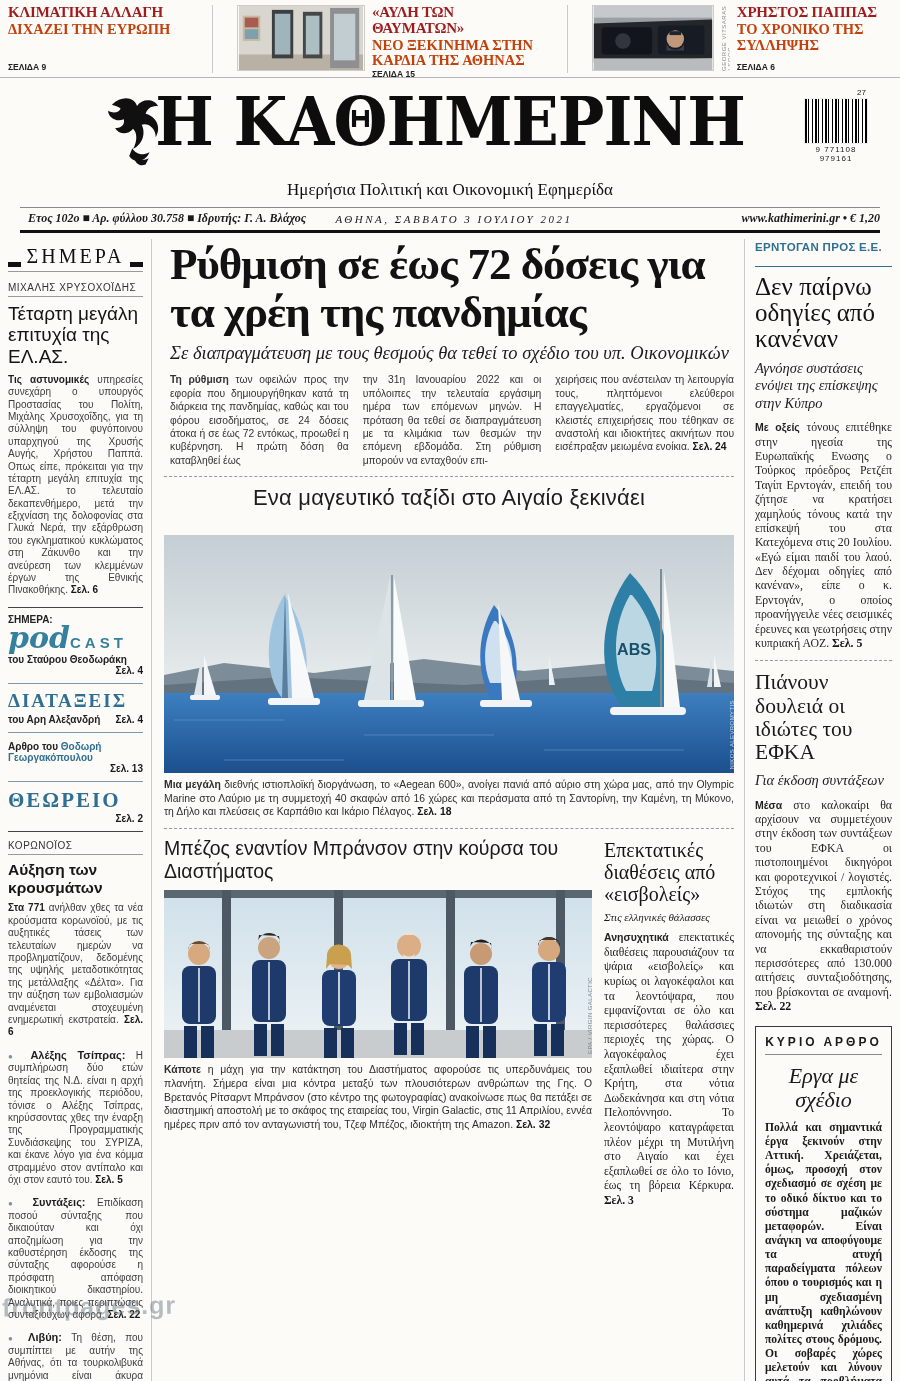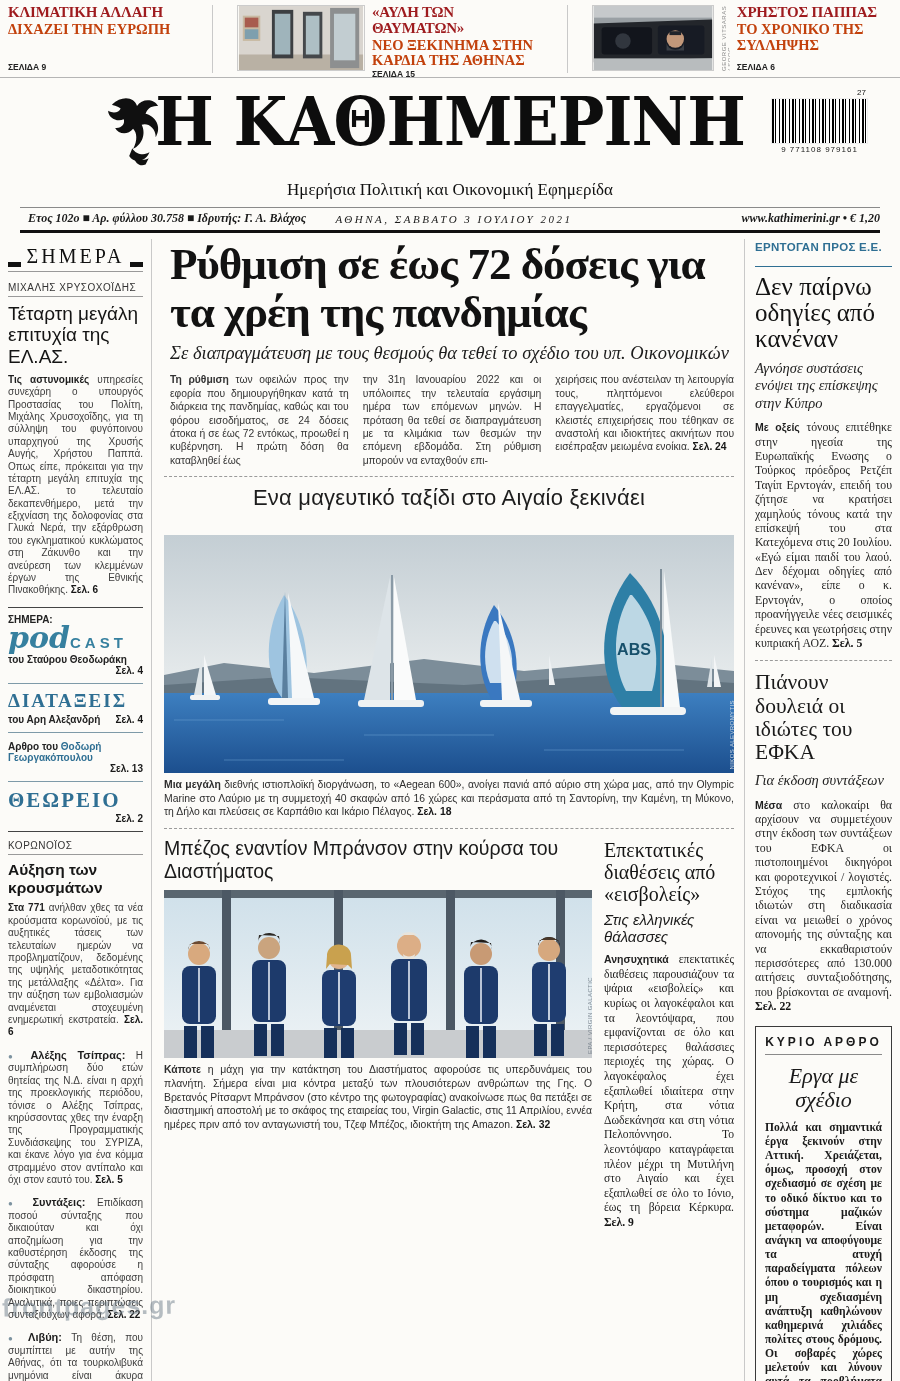--- a/index.html
+++ b/index.html
@@ -18,21 +18,21 @@
   .t-page { font-size:8.5px; font-weight:bold; color:#222; margin-top:auto; padding-bottom:1px; }
   .t-div { width:1px; background:#c9c9c9; }
   .thumb { width:128px; height:66px; border:1px solid #ccc; flex:none; }
   .thumb svg { display:block; width:100%; height:100%; }
   .vcredit { writing-mode:vertical-rl; transform:rotate(180deg); font-size:6px; color:#8a8a8a; letter-spacing:.5px; align-self:flex-start; height:66px; overflow:hidden; }
   
   .masthead { position:relative; padding:8px 20px 0 20px; }
   .mh-row { position:relative; height:92px; display:flex; justify-content:center; }
   .mh-logo { position:absolute; left:78px; top:4px; width:78px; height:82px; }
   .mh-title { font-family:"DejaVu Serif", serif; font-weight:bold; font-size:62px; letter-spacing:-1px; transform:scaleY(1.08); color:#0d0d0d; white-space:nowrap; }
-  .mh-barcode { position:absolute; right:12px; top:2px; width:97px; text-align:center; }
+  .mh-barcode { position:absolute; right:12px; top:2px; width:64px; text-align:center; }
   .bc-top { font-size:8px; text-align:right; padding-right:2px; }
   .bc-bars { height:46px; margin:1px 0 1px 0;
     background:repeating-linear-gradient(90deg,#000 0 2px,#fff 2px 3px,#000 3px 4px,#fff 4px 7px,#000 7px 8px,#fff 8px 10px); border:1px solid #eee;}
   .bc-num { font-size:8px; letter-spacing:1px; }
   .mh-sub { text-align:center; font-family:"Liberation Serif", serif; font-size:17px; color:#111; margin-top:2px; }
   .dateline { margin-top:7px; border-top:1px solid #8a8a8a; border-bottom:3px solid #111; display:flex; align-items:center; padding:3px 0 4px 0; font-family:"Liberation Serif", serif; font-size:12px; }
   .dl-left { font-style:italic; font-weight:bold; width:300px;margin-left:8px; }
   .dl-center { flex:1; text-align:center; letter-spacing:2.5px; font-size:11px; font-style:italic; }
   .dl-right { width:300px; text-align:right; font-style:italic; font-weight:bold; }
   
@@ -75,21 +75,21 @@
   .aegean-head { text-align:center; font-size:22px; font-weight:400; color:#1d1d1d; letter-spacing:.2px; margin:2px 0 24px 0; }
   .photo-frame { position:relative; }
   .photo-frame svg { display:block; width:100%; }
   .pcredit { position:absolute; right:-1px; bottom:4px; writing-mode:vertical-rl; transform:rotate(180deg); font-size:6px; color:#f0f0f0; opacity:.85; letter-spacing:.4px; }
   .caption { font-size:10.4px; line-height:1.32; color:#2e2e2e; text-align:justify; margin-top:5px; }
   .splitrow { display:flex; gap:12px; margin-top:2px; }
   .bezos { width:428px; }
   .bezos-head { font-size:19.5px; font-weight:400; color:#1a1a1a; border-top:2px solid #222; padding-top:5px; margin-bottom:7px; }
   .invaders { flex:1; border-top:2px solid #222; padding-top:6px; }
   .inv-head { font-family:"Liberation Serif", serif; font-size:20px; line-height:1.1; color:#141414; font-weight:500; }
-  .inv-sub { font-family:Liberation Sans, sans-serif; font-style:italic; font-size:15px; margin:6px 0 8px 0; }
+  .inv-sub { font-family:Liberation Serif, serif; font-style:italic; font-size:11px; margin:6px 0 8px 0; }
   .serif-body { font-family:"Liberation Serif", serif; font-size:11.6px; line-height:1.26; text-align:justify; color:#222; }
   .serif-body b.lead, .rail b.lead { font-family:"Liberation Sans", sans-serif; font-size:10.5px; }
   
   .rail-kicker { font-size:11.5px; font-weight:bold; color:#2f6f93; border-bottom:1px solid #2f6f93; padding-bottom:13px; margin-bottom:7px; letter-spacing:.3px; }
   .rail-head { font-family:"Liberation Serif", serif; font-size:25px; line-height:1.04; color:#131313; font-weight:500; }
   .rail-sub { font-family:"Liberation Serif", serif; font-style:italic; font-size:14.5px; line-height:1.2; margin:8px 0 8px 0; color:#222; }
   .rail-body { font-family:"Liberation Serif", serif; font-size:11.8px; line-height:1.22; text-align:justify; color:#1f1f1f; }
   .rail .dashed { margin:10px 0 10px 0; }
   .efka-head { font-family:"Liberation Serif", serif; font-size:21.5px; line-height:1.08; font-weight:500; }
   .editorial { border:1px solid #3a3a3a; margin-top:12px; padding:8px 9px 9px 9px; background:#fcfbf8; }
@@ -393,21 +393,21 @@
                 <b class="pg">Σελ. 32</b>
               </div>
             </div>
 
             <div class="invaders" style="border-top:none;padding-top:2px">
               <div class="inv-head">Επεκτατικές διαθέσεις από «εισβολείς»</div>
               <div class="inv-sub">Στις ελληνικές θάλασσες</div>
               <div class="serif-body">
                 <b class="lead">Ανησυχητικά</b>
                 <span>επεκτατικές διαθέσεις παρουσιάζουν τα ψάρια «εισβολείς» και κυρίως οι λαγοκέφαλοι και τα λεοντόψαρα, που εμφανίζονται σε όλο και περισσότερες θαλάσσιες περιοχές της χώρας. Ο λαγοκέφαλος έχει εξαπλωθεί ιδιαίτερα στην Κρήτη, στα νότια Δωδεκάνησα και στη νότια Πελοπόννησο. Το λεοντόψαρο καταγράφεται πλέον μέχρι τη Μυτιλήνη στο Αιγαίο και έχει εξαπλωθεί σε όλο το Ιόνιο, έως τη βόρεια Κέρκυρα.</span>
-                <b class="pg">Σελ. 9</b>
+                <b class="pg">Σελ. 3</b>
               </div>
             </div>
           </div>
         </div>
 
         <div class="rail">
           <div class="rail-kicker">ΕΡΝΤΟΓΑΝ ΠΡΟΣ Ε.Ε.</div>
           <div class="rail-head">Δεν παίρνω οδηγίες από κανέναν</div>
           <div class="rail-sub">Αγνόησε συστάσεις ενόψει της επίσκεψης στην Κύπρο</div>
           <div class="rail-body">

